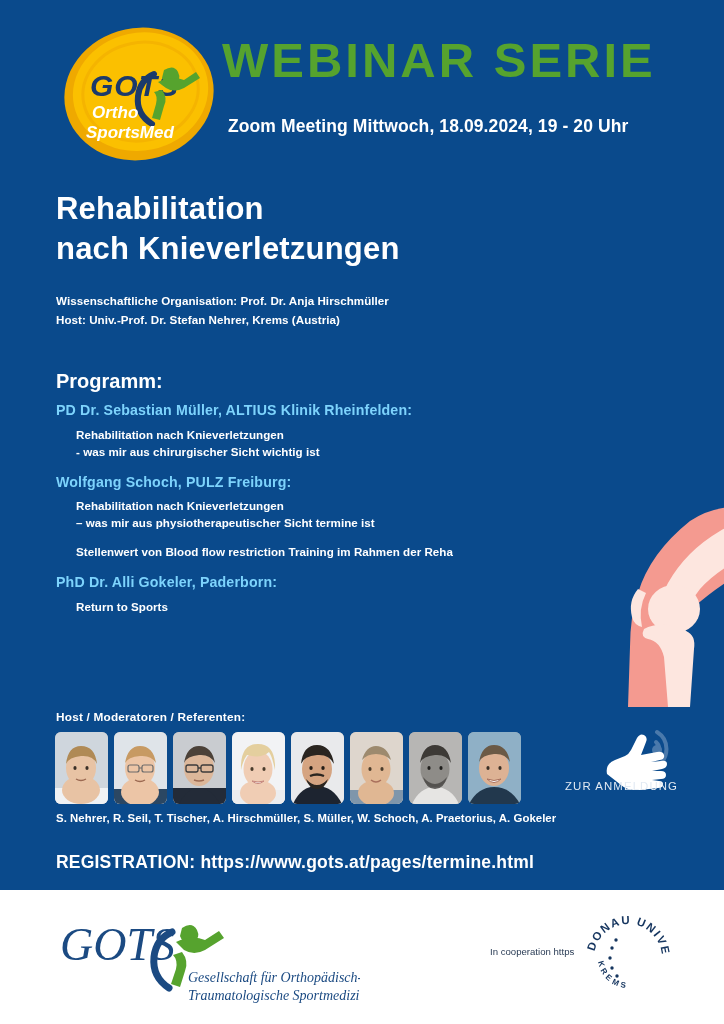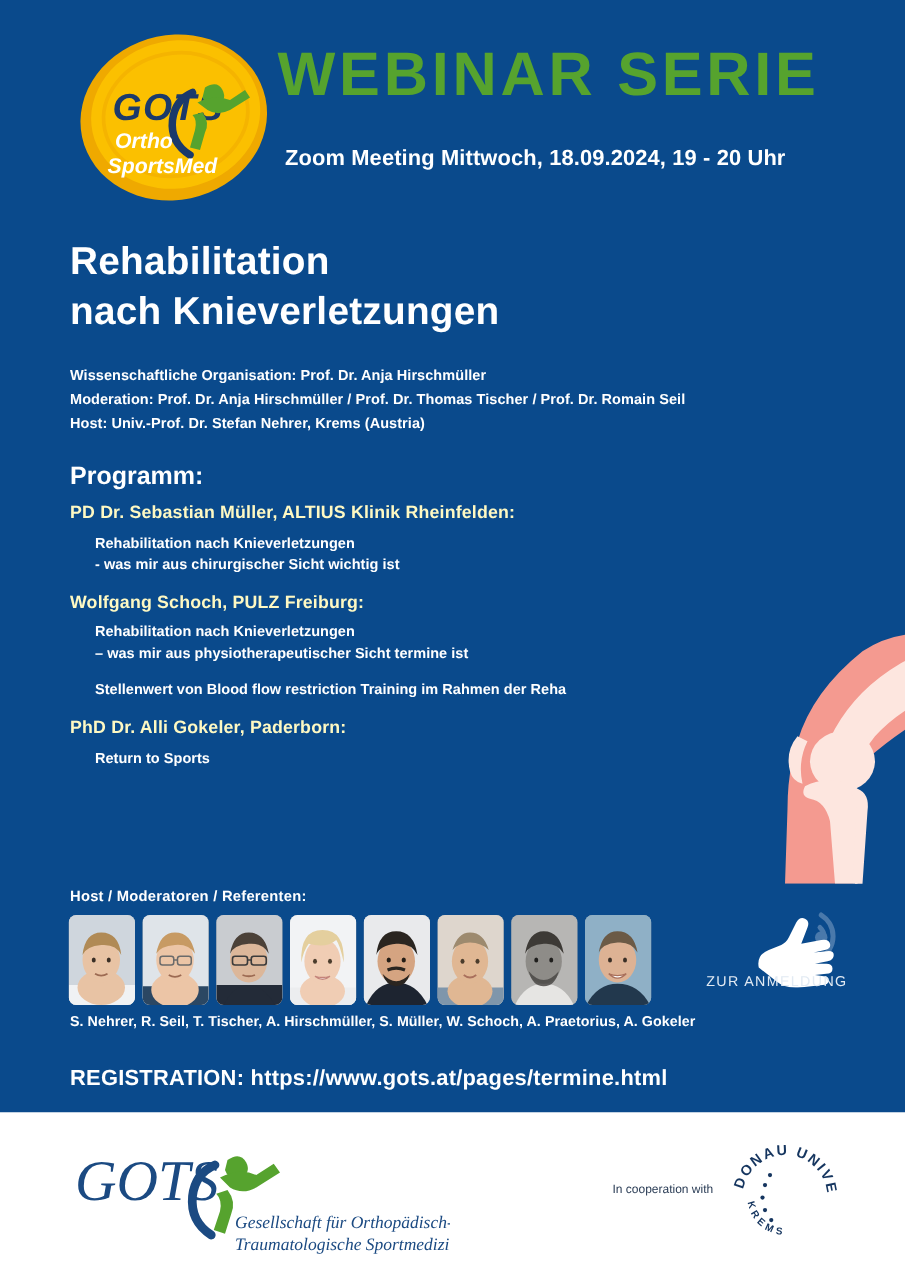--- a/index.html
+++ b/index.html
@@ -81,21 +81,21 @@
   }
   .program-list {
     position: absolute;
     left: 56px; top: 400px;
     width: 500px;
   }
   .prog-block { margin-bottom: 12px; }
   .prog-speaker {
     font-size: 14.2px;
     font-weight: bold;
-    color: #fef9c3;
+    color: #7dd3fc;
     letter-spacing: 0.15px;
     line-height: 1.45;
     margin-bottom: 5px;
   }
   .prog-line {
     font-size: 11.6px;
     font-weight: bold;
     color: #ffffff;
     line-height: 1.47;
     letter-spacing: 0.03px;
@@ -225,21 +225,20 @@
 
     <div class="zoom-line">Zoom Meeting  Mittwoch, 18.09.2024, 19 - 20 Uhr</div>
 
     <div class="headline">
       <div>Rehabilitation</div>
       <div>nach Knieverletzungen</div>
     </div>
 
     <div class="credits">
       <div>Wissenschaftliche Organisation: Prof. Dr. Anja Hirschmüller</div>
-      <div>Moderation: Prof. Dr. Anja Hirschmüller / Prof. Dr. Thomas Tischer / Prof. Dr. Romain Seil</div>
       <div>Host: Univ.-Prof. Dr. Stefan Nehrer, Krems (Austria)</div>
     </div>
 
     <div class="programm-label">Programm:</div>
 
     <div class="program-list">
       <div class="prog-block">
         <div class="prog-speaker">PD Dr. Sebastian Müller, ALTIUS Klinik Rheinfelden:</div>
         <div class="prog-line">Rehabilitation nach Knieverletzungen</div>
         <div class="prog-line">- was mir aus chirurgischer Sicht wichtig ist</div>
@@ -412,21 +411,21 @@
         <text x="0" y="48" font-family="Liberation Serif, serif" font-size="46" font-style="italic" fill="#1b4a82">GOTS</text>
         <path d="M122 16 q10 -7 15 2 q4 8 -4 12 q-10 3 -13 -6 z" fill="#56a32e"></path>
         <path d="M116 30 q16 -8 29 -2 l14 -9 l5 7 l-19 12 q-11 6 -21 0 z" fill="#56a32e"></path>
         <path d="M122 40 q7 9 3 19 l-5 16 l-9 -3 l5 -15 q2 -9 -3 -14 z" fill="#56a32e"></path>
         <path d="M112 20 q-16 7 -18 25 q-2 20 15 31" fill="none" stroke="#1b4a82" stroke-width="7" stroke-linecap="round"></path>
         <text x="128" y="70" font-family="Liberation Serif, serif" font-size="14" font-style="italic" fill="#1b4a82">Gesellschaft für Orthopädisch-</text>
         <text x="128" y="88" font-family="Liberation Serif, serif" font-size="14" font-style="italic" fill="#1b4a82">Traumatologische Sportmedizin</text>
       </svg>
     </div>
 
-    <div class="coop-text">In cooperation with</div>
+    <div class="coop-text">In cooperation https</div>
 
     <div class="donau-logo">
       <svg viewBox="0 0 96 96" xmlns="http://www.w3.org/2000/svg">
         <defs>
           <path id="arcTop" d="M14 48 a34 34 0 0 1 68 0" fill="none"></path>
           <path id="arcBot" d="M18 48 a30 30 0 0 0 60 0" fill="none"></path>
         </defs>
         <path d="M48 16 a32 32 0 0 1 0 64 a22 22 0 0 0 0 -64 z" fill="#15355f"></path>
         <circle cx="56" cy="28" r="2.4" fill="#ffffff"></circle>
         <circle cx="36" cy="30" r="1.7" fill="#15355f"></circle>

